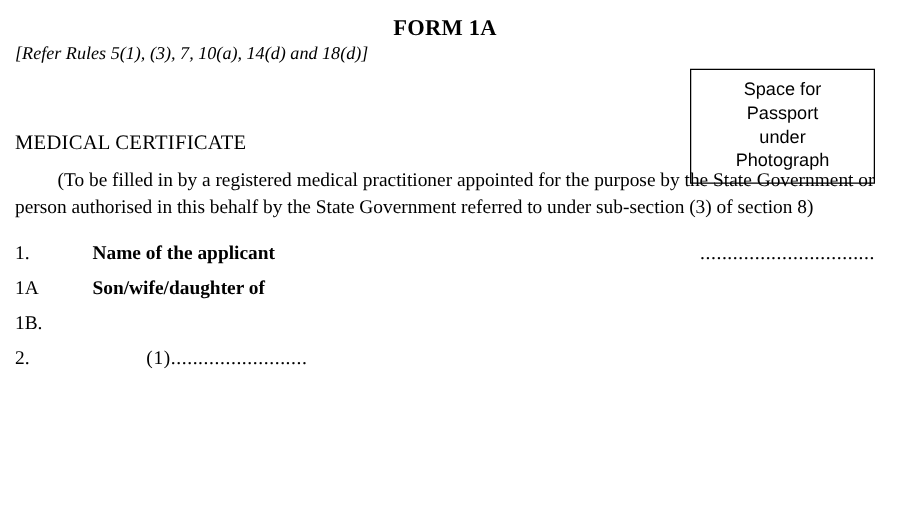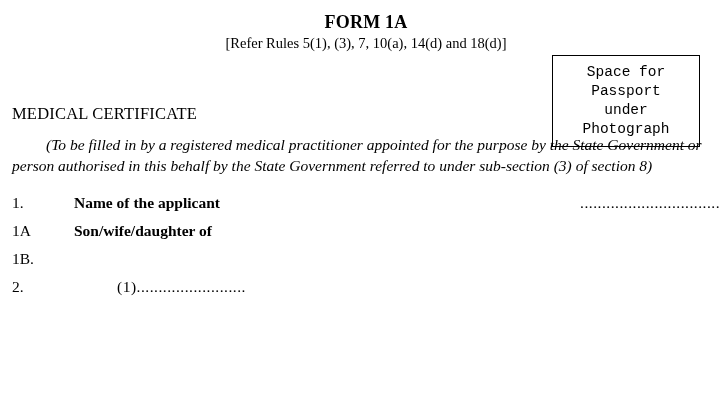--- a/index.html
+++ b/index.html
@@ -12,67 +12,66 @@
     background: #ffffff;
     font-family: "Liberation Serif", serif;
     color: #000000;
     overflow: hidden;
   }
   .page {
     position: relative;
     width: 720px;
     height: 405px;
     box-sizing: border-box;
-    padding: 8px 0 0 12px;
+    padding: 8px 20px 0 12px;
   }
   .form-title {
     text-align: center;
     font-weight: bold;
     font-size: 18px;
     letter-spacing: 0.2px;
     margin: 4px 0 2px 0;
   }
   .refer-rules {
-    text-align: center;
+    font-style: italic;
     font-size: 14.5px;
     margin: 0 0 4px 0;
   }
   .photo-box {
     position: absolute;
     right: 20px;
     top: 55px;
     width: 148px;
     height: 92px;
     border: 1px solid #000000;
     box-sizing: border-box;
     display: flex;
     flex-direction: column;
     align-items: center;
     justify-content: center;
     font-size: 14.5px;
     line-height: 1.32;
-    font-family: Liberation Mono, monospace;
+    font-family: Liberation Sans, sans-serif;
   }
   .photo-box span {
     display: block;
     text-align: center;
   }
   .cert-title {
     text-align: left;
     font-size: 16.5px;
     margin: 52px 0 0 0;
     padding-right: 140px;
     letter-spacing: 0.2px;
   }
   .intro {
     font-size: 15.5px;
     line-height: 1.36;
     margin: 10px 0 0 0;
     text-align: left;
-    font-style: italic;
   }
   .intro .indent {
     display: inline-block;
     width: 34px;
   }
   .rows {
     margin-top: 18px;
   }
   .row {
     display: flex;

